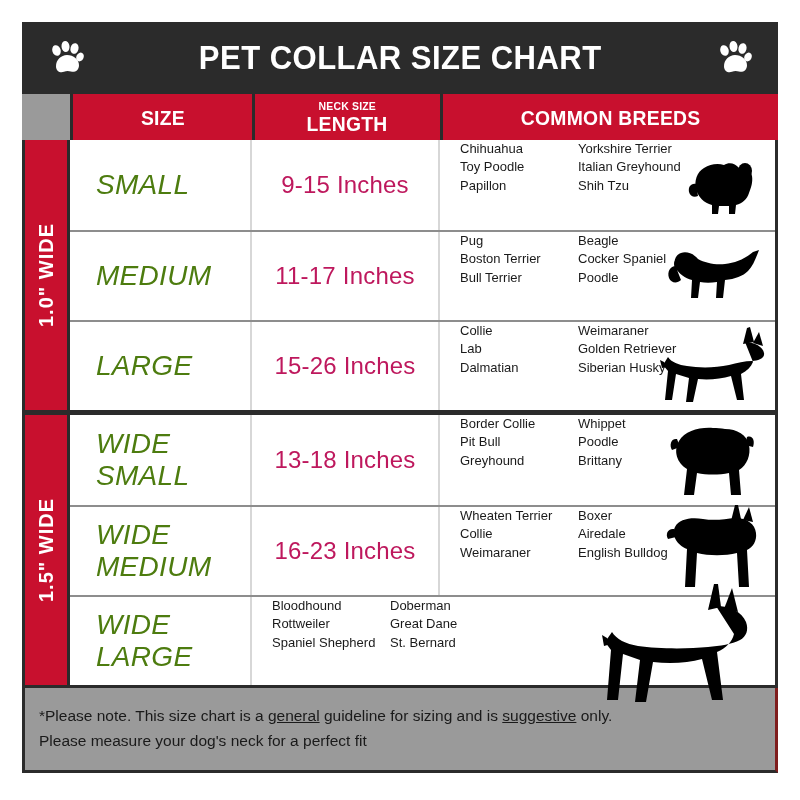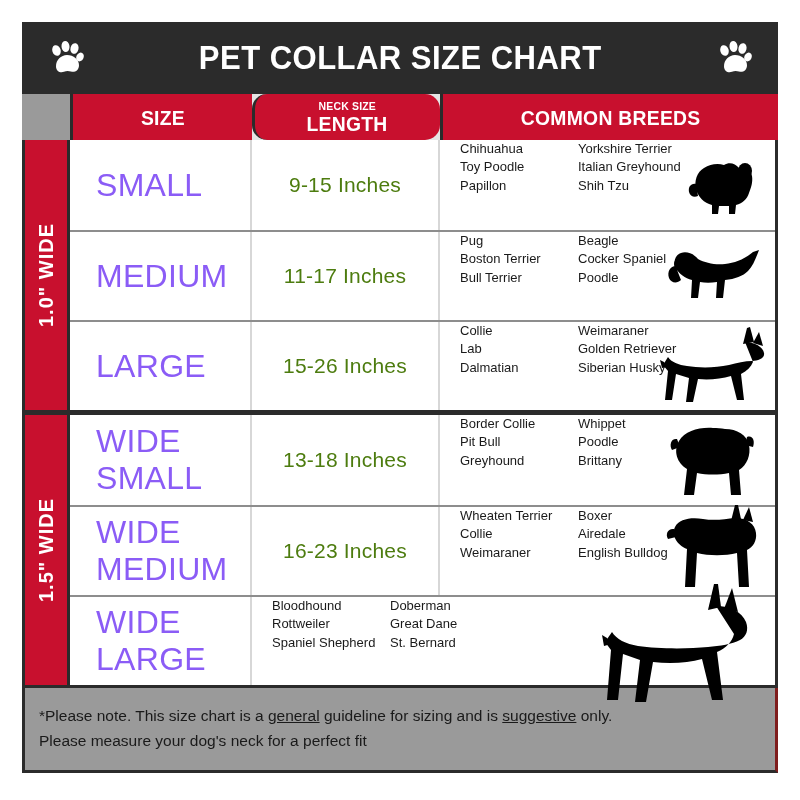--- a/index.html
+++ b/index.html
@@ -67,21 +67,21 @@
     color: #fff;
     display: flex;
     flex-direction: column;
     align-items: center;
     justify-content: center;
     border-left: 3px solid #2b2b2b;
     box-sizing: border-box;
     line-height: 1;
   }
   .hdr-size   { flex: 0 0 182px; }
-  .hdr-length { flex: 0 0 188px; border-radius: 15px; }
+  .hdr-length { flex: 0 0 188px; }
   .hdr-breeds { flex: 1 1 auto; }
   .hdr-main {
     font-size: 21px;
     font-weight: bold;
     letter-spacing: 0.3px;
     transform: scaleX(0.92);
   }
   .hdr-sub {
     font-size: 11px;
     font-weight: bold;
@@ -137,32 +137,33 @@
     flex: 0 0 182px;
     display: flex;
     flex-direction: column;
     align-items: flex-start;
     justify-content: center;
     padding-left: 26px;
     box-sizing: border-box;
     border-right: 2px solid #d7d7d7;
   }
   .cell-size .sz-line {
-    font-size: 32px;
-    color: #8b5cf6;
+    font-size: 28px;
+    color: #4d7c0f;
     line-height: 1.15;
     letter-spacing: 0.3px;
+    font-style: italic;
   }
   .cell-length {
     flex: 0 0 188px;
     display: flex;
     align-items: center;
     justify-content: center;
-    font-size: 21px;
-    color: #4d7c0f;
+    font-size: 24px;
+    color: #be185d;
     box-sizing: border-box;
     border-right: 2px solid #d7d7d7;
     letter-spacing: 0.2px;
   }
   .cell-breeds {
     flex: 1 1 auto;
     display: flex;
     align-items: flex-start;
     padding-left: 20px;
     box-sizing: border-box;

